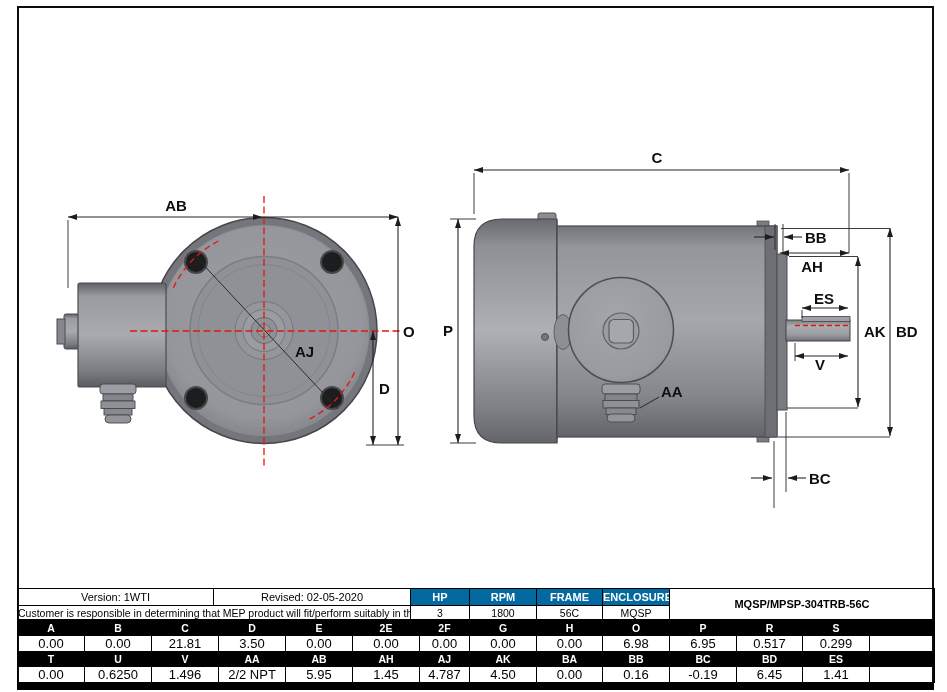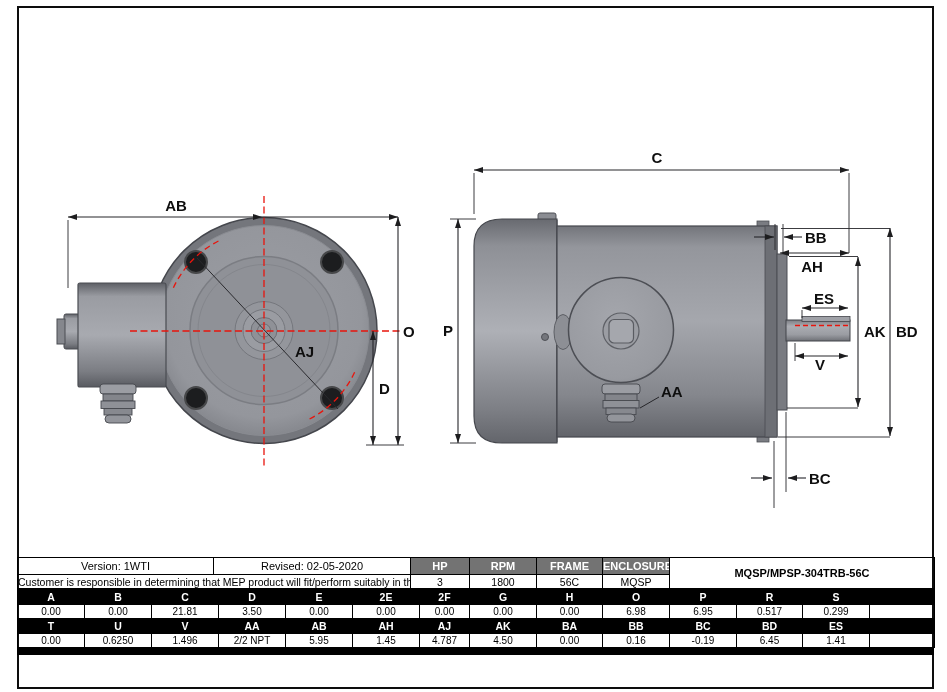--- a/index.html
+++ b/index.html
@@ -3,28 +3,28 @@
 <meta charset="utf-8">
 <style>
   html,body{margin:0;padding:0;background:#fff;}
   .page{position:relative;width:947px;height:692px;background:#fff;overflow:hidden;
         font-family:"Liberation Sans",sans-serif;}
   .sheet-border{position:absolute;left:17px;top:6px;width:917px;height:683px;
         border:2px solid #0d0d0d;box-sizing:border-box;}
   svg.drawing{position:absolute;left:0;top:0;}
   svg text{font-family:"Liberation Sans",sans-serif;font-weight:bold;fill:#0e0e0e;}
   .dimlabel{font-size:15px;}
-  .tables{position:absolute;left:17px;top:557px;width:917px;}
+  .tables{position:absolute;left:17px;top:588px;width:917px;}
   table{border-collapse:collapse;table-layout:fixed;width:917px;}
   td,th{border:1.6px solid #000;padding:0;text-align:center;vertical-align:middle;
         overflow:hidden;white-space:nowrap;}
   .rowA td,.rowA th{height:16px;font-size:11px;}
   .rowB td{height:13px;font-size:10.5px;}
-  .hdr{background:#737373;color:#fff;font-weight:bold;font-size:10.5px;}
-  .dimrow td{height:13px;font-size:10px;}
+  .hdr{background:#0369a1;color:#fff;font-weight:bold;font-size:10.5px;}
+  .dimrow td{height:13px;font-size:13px;}
   .dimhdr td{background:#000;color:#fff;font-weight:bold;font-size:10.5px;height:14px;border-color:#000;}
   .disclaimer{font-size:9.3px;}
   .model{font-weight:bold;font-size:15px;}
   .blackbar{width:917px;height:7px;background:#000;}
 </style>
 </head>
 <body>
 
 <div class="page">
   <div class="sheet-border"></div>

